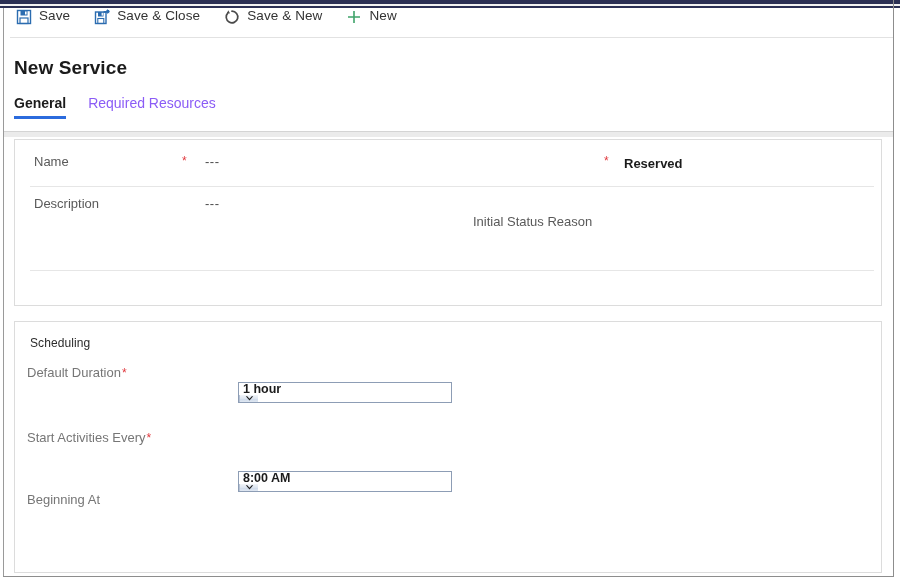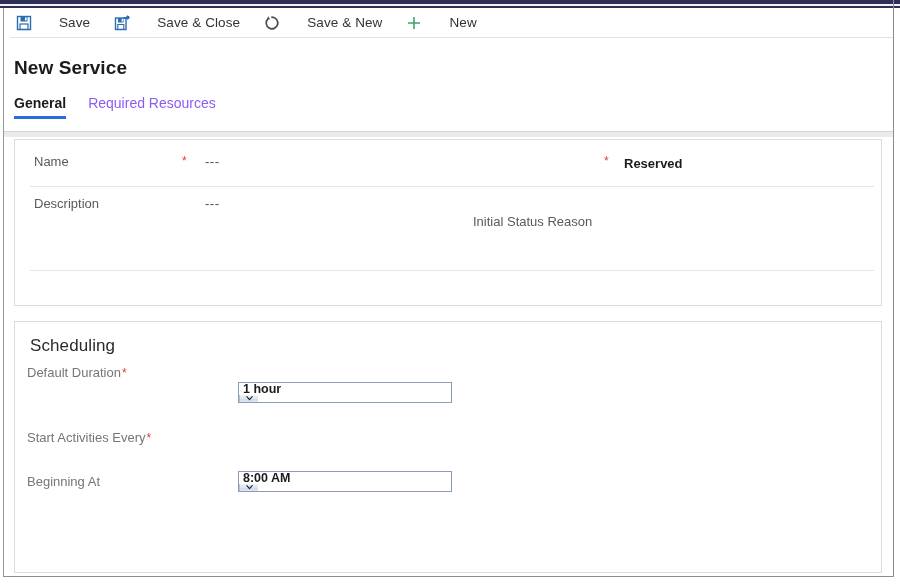--- a/index.html
+++ b/index.html
@@ -78,27 +78,25 @@
     background: #e2e2e2;
   }
   .cmd-items {
     display: flex;
     align-items: center;
     height: 29px;
     padding-left: 11px;
   }
   .cmd-btn {
     display: flex;
-    align-items: center;
     height: 29px;
     padding: 0 9px 0 0;
     margin-right: 14px;
     cursor: default;
     white-space: nowrap;
-    gap: 20px;
   }
   .cmd-btn .ic {
     display: inline-flex;
     align-items: center;
     justify-content: center;
     width: 17px;
     height: 17px;
     margin-right: 7px;
   }
   .cmd-label {
@@ -214,39 +212,39 @@
   .gp-star-isr        { left: 604px; top: 155px; }
   .gp-val-isr         { left: 624px; top: 156px; }
 
   .gp-div-1 { left: 30px; top: 186px; width: 844px; }
   .gp-div-2 { left: 30px; top: 270px; width: 844px; }
 
   
   .section-title {
     position: absolute;
     left: 30px; top: 336px;
-    font-size: 17px;
+    font-size: 12px;
     color: #2b2b2b;
     letter-spacing: 0.1px;
   }
 
   .sched-label {
     position: absolute;
     left: 27px;
     font-size: 13px;
     color: #767676;
     white-space: nowrap;
   }
   .sched-label .req-star {
     margin-left: 1px;
     font-size: 12px;
   }
   .sl-1 { top: 365px; }
   .sl-2 { top: 430px; }
-  .sl-3 { top: 474px; }
+  .sl-3 { top: 492px; }
 
   .combo {
     position: absolute;
     left: 238px;
     width: 214px;
     height: 21px;
     background: #ffffff;
     border: 1px solid #8d9db5;
     box-sizing: border-box;
     display: flex;

